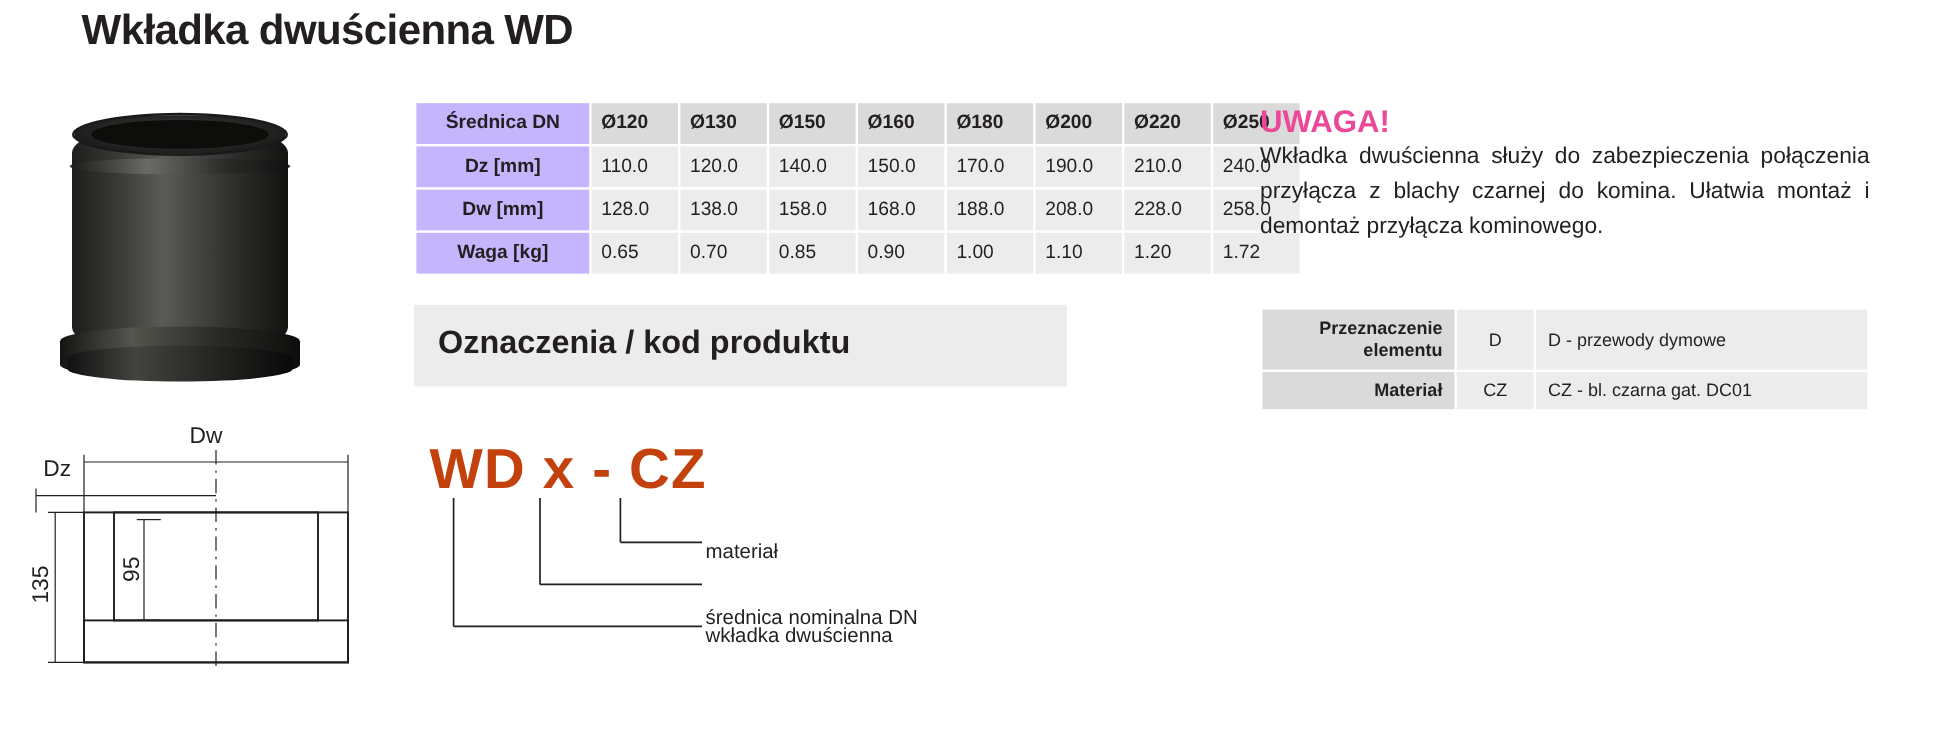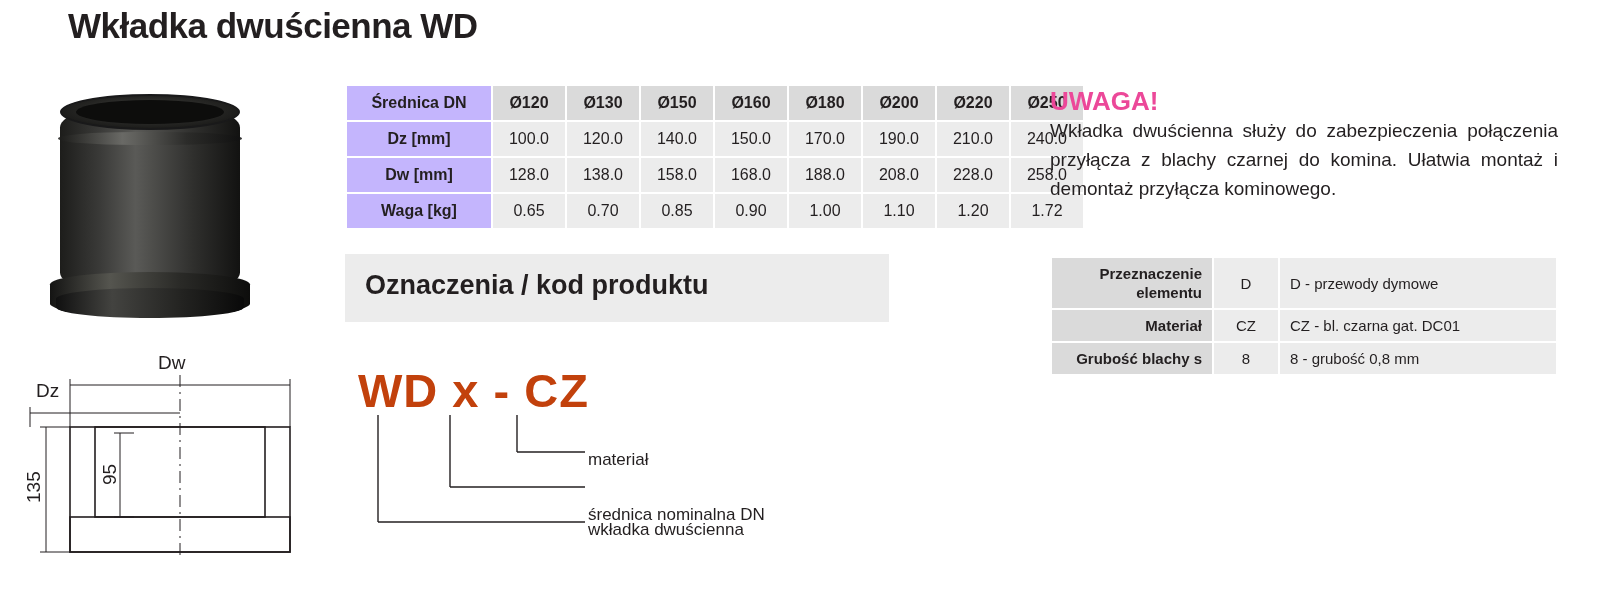--- a/index.html
+++ b/index.html
@@ -105,21 +105,20 @@
   .spec-table {
     position: absolute;
     left: 345px;
     top: 84px;
     border-collapse: collapse;
     font-size: 16px;
   }
   .spec-table td {
     border: 2px solid #ffffff;
     height: 34px;
-    text-align: center;
     padding: 0 8px;
     background: #ececec;
     color: #231f20;
     white-space: nowrap;
   }
   .spec-table td.rowhead {
     background: #c4b5fd;
     font-weight: bold;
     text-align: center;
     min-width: 128px;
@@ -274,21 +273,21 @@
       <td class="colhead">Ø130</td>
       <td class="colhead">Ø150</td>
       <td class="colhead">Ø160</td>
       <td class="colhead">Ø180</td>
       <td class="colhead">Ø200</td>
       <td class="colhead">Ø220</td>
       <td class="colhead">Ø250</td>
     </tr>
     <tr>
       <td class="rowhead">Dz [mm]</td>
-      <td>100.0</td>
+      <td>110.0</td>
       <td>120.0</td>
       <td>140.0</td>
       <td>150.0</td>
       <td>170.0</td>
       <td>190.0</td>
       <td>210.0</td>
       <td>240.0</td>
     </tr>
     <tr>
       <td class="rowhead">Dw [mm]</td>
@@ -344,19 +343,14 @@
     <tr>
       <td class="k">Przeznaczenie elementu</td>
       <td class="v">D</td>
       <td class="d">D - przewody dymowe</td>
     </tr>
     <tr>
       <td class="k">Materiał</td>
       <td class="v">CZ</td>
       <td class="d">CZ - bl. czarna gat. DC01</td>
     </tr>
-    <tr>
-      <td class="k">Grubość blachy s</td>
-      <td class="v">8</td>
-      <td class="d">8 - grubość 0,8 mm</td>
-    </tr>
   </tbody>
 </table>
 
 </body></html>

